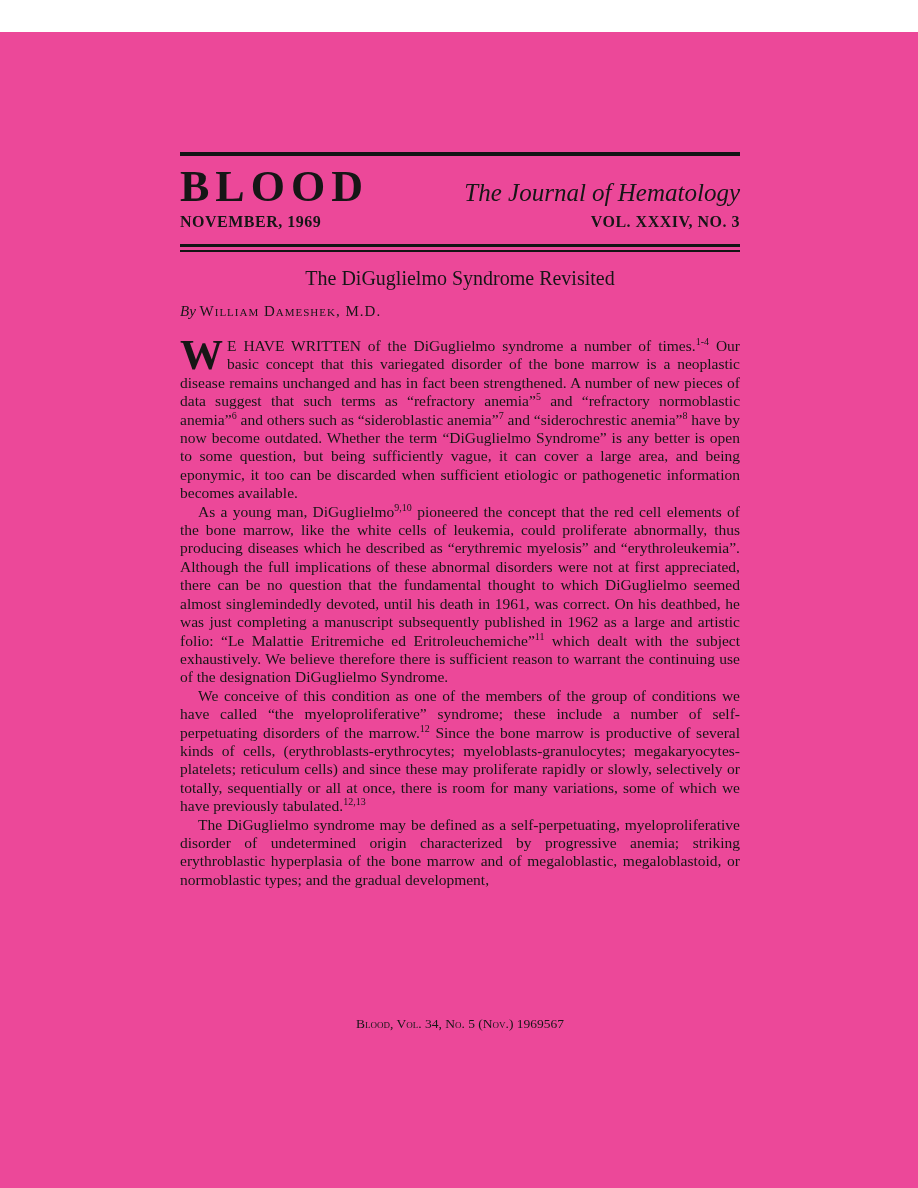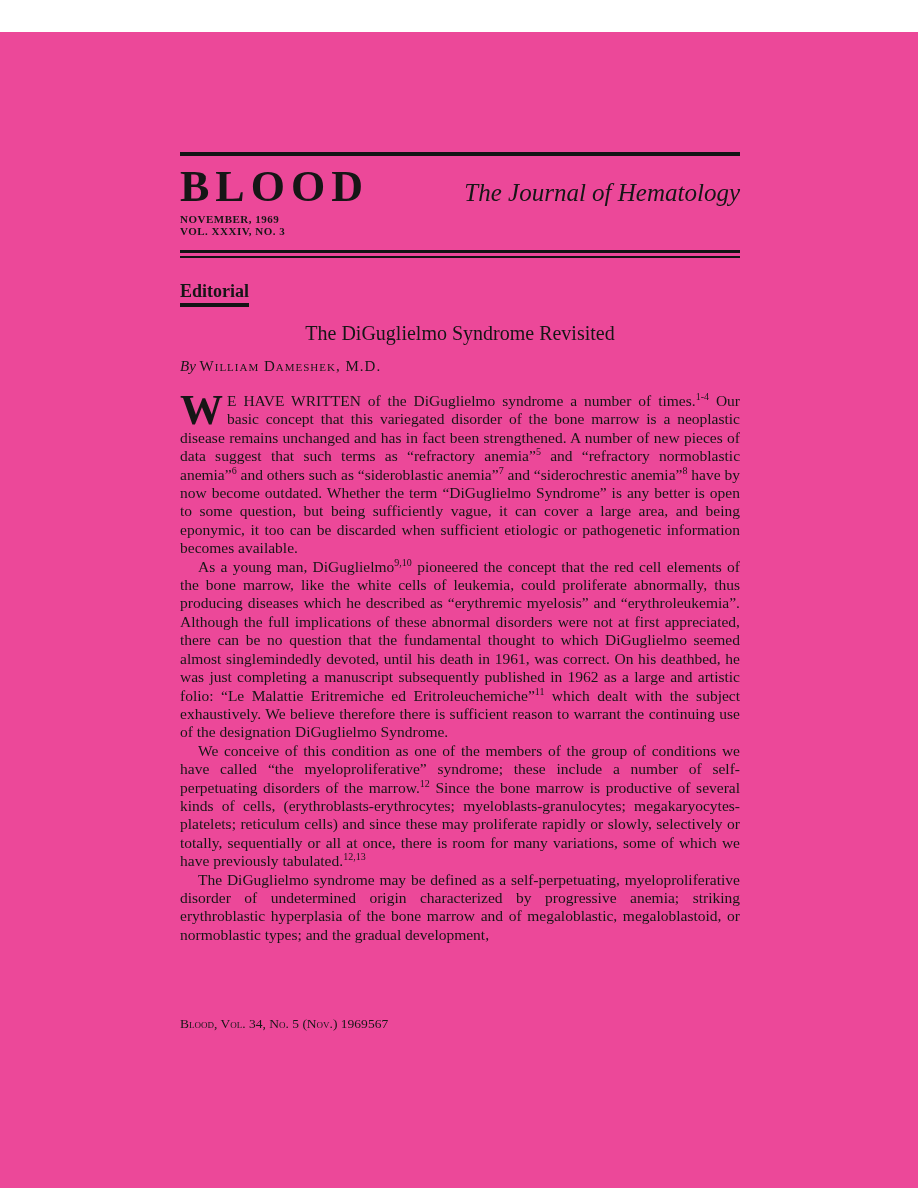--- a/index.html
+++ b/index.html
@@ -22,23 +22,22 @@
   }
   .journal-name {
     font-size:44px; font-weight:bold; letter-spacing:6px; line-height:1;
   }
   .journal-subtitle {
     font-size:25px; font-weight:normal; font-style:italic; line-height:1;
     padding-bottom:4px;
   }
   .mast-row2 {
     display:flex; justify-content:space-between;
-    font-size:11px; font-weight:bold; letter-spacing:0.5px;
+    font-size:16px; font-weight:bold; letter-spacing:0.5px;
     margin-top:4px;
-    flex-direction:column;
   }
   .rule-double {
     margin-top:13px; height:3px;
     border-top:3px solid #141414; border-bottom:2px solid #141414;
   }
   .section-label-wrap { margin-top:23px; }
   .section-label {
     display:inline-block;
     font-size:18px; font-weight:bold;
     border-bottom:4px solid #141414;
@@ -64,21 +63,21 @@
     float:left;
     font-size:43px; line-height:34px;
     font-weight:bold;
     padding:1px 4px 0 0;
   }
   #article-body sup {
     font-size:10px; line-height:0; vertical-align:super;
   }
   .footer {
     position:absolute; left:180px; top:984px; width:560px;
-    display:flex; justify-content:flex-start;
+    display:flex; justify-content:center;
     font-size:13.5px;
   }
   .smallcaps { font-variant:small-caps; }
 </style>
 </head>
 <body>
 
 <div class="page">
   <div class="content">
 
@@ -89,23 +88,20 @@
       <span class="journal-subtitle">The Journal of Hematology</span>
     </div>
 
     <div class="mast-row2">
       <span>NOVEMBER, 1969</span>
       <span>VOL. XXXIV, NO. 3</span>
     </div>
 
     <div class="rule-double"></div>
 
-    <div class="section-label-wrap">
-      <span class="section-label">Editorial</span>
-    </div>
 
     <h1 class="article-title">The DiGuglielmo Syndrome Revisited</h1>
 
     <div class="byline">
       <span class="by">By</span>
       <span class="author">William Dameshek, M.D.</span>
     </div>
 
     <div id="article-body">
         <p><span class="dropcap">W</span>E HAVE WRITTEN of the DiGuglielmo syndrome a number of times.<sup>1-4</sup> Our basic concept that this variegated disorder of the bone marrow is a neoplastic disease remains unchanged and has in fact been strengthened. A number of new pieces of data suggest that such terms as “refractory anemia”<sup>5</sup> and “refractory normoblastic anemia”<sup>6</sup> and others such as “sideroblastic anemia”<sup>7</sup> and “siderochrestic anemia”<sup>8</sup> have by now become outdated. Whether the term “DiGuglielmo Syndrome” is any better is open to some question, but being sufficiently vague, it can cover a large area, and being eponymic, it too can be discarded when sufficient etiologic or pathogenetic information becomes available.</p>

